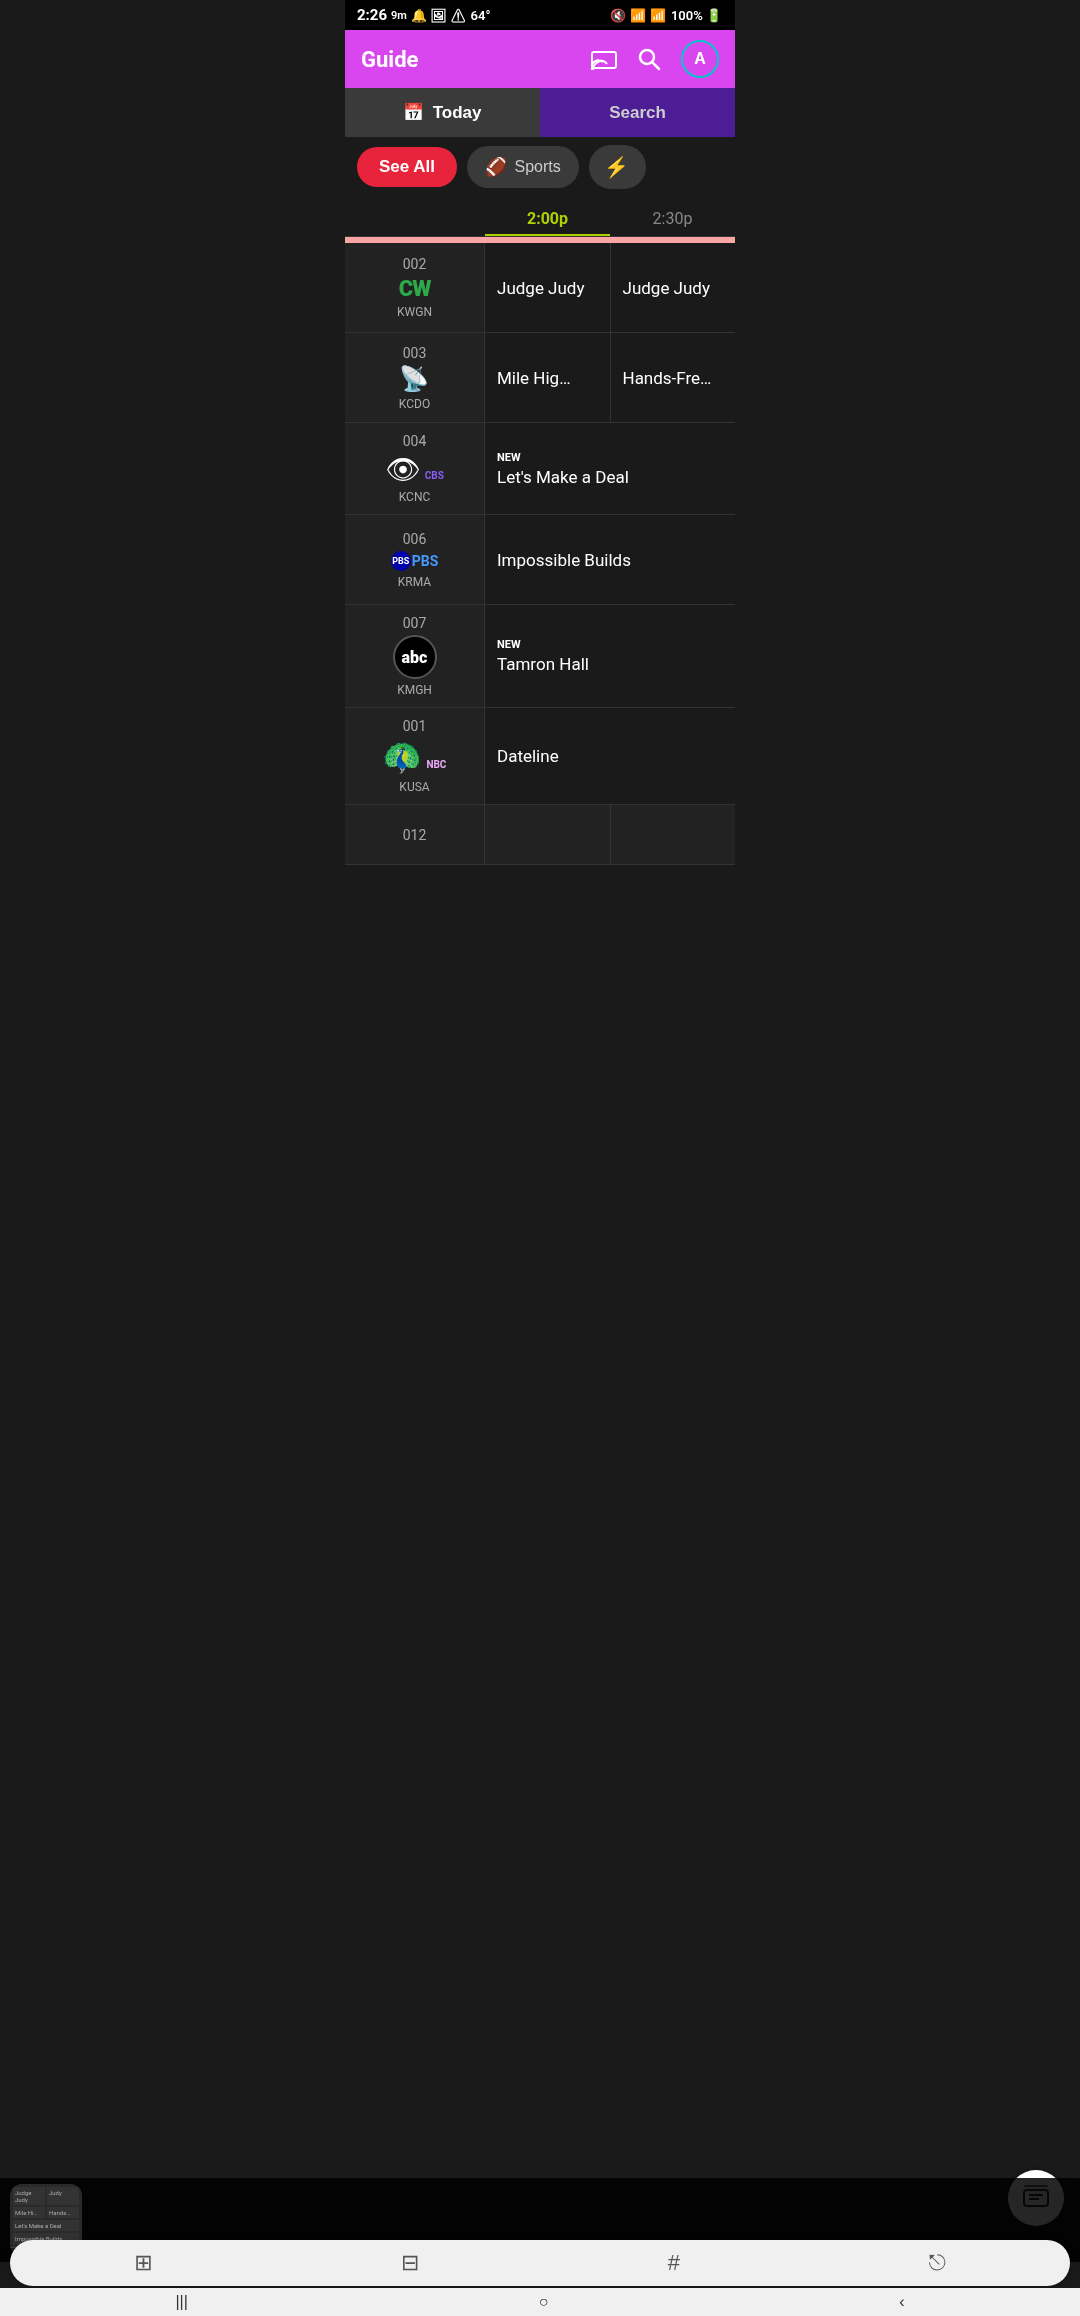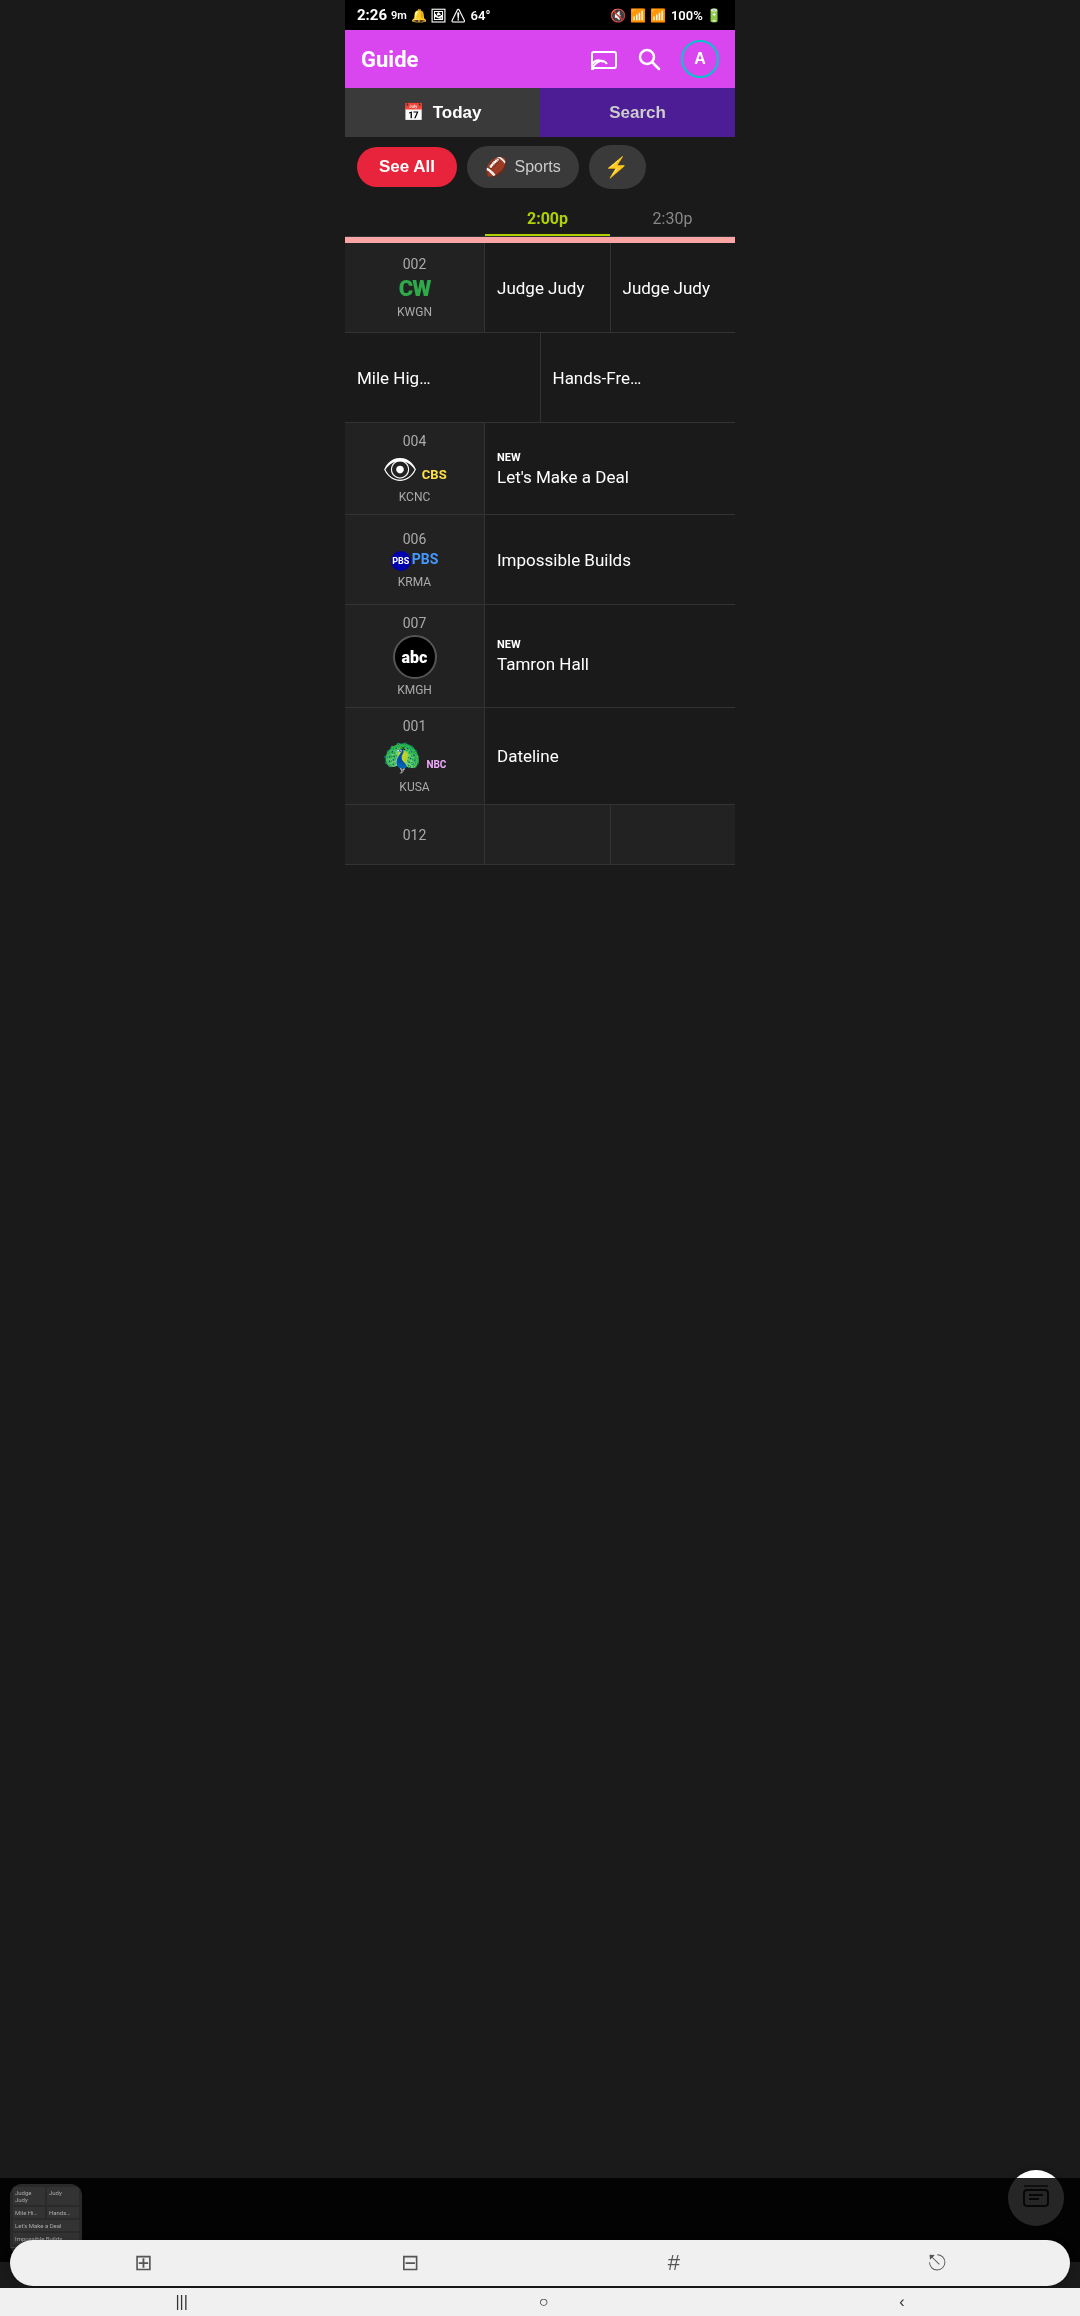--- a/index.html
+++ b/index.html
@@ -184,21 +184,21 @@
     .logo-cw {
       color: #2eaa4a;
       font-size: 22px;
       font-weight: 900;
       letter-spacing: -1px;
       margin-top: 8px;
     }
     
     .logo-tower { font-size: 24px; color: #4488cc; }
     
-    .logo-pbs { display: flex; gap: 1px; }
+    .logo-pbs { display: flex; align-items: center; gap: 1px; }
     .pbs-circle { width: 20px; height: 20px; border-radius: 50%; background: #00a; display: flex; align-items: center; justify-content: center; font-size: 9px; color: #fff; font-weight: 700; }
     .pbs-text { font-size: 14px; color: #4499ff; font-weight: 700; }
     
     .logo-abc { background: #000; border-radius: 50%; width: 44px; height: 44px; display: flex; align-items: center; justify-content: center; font-size: 16px; color: #fff; font-weight: 900; border: 2px solid #555; }
 
     .program-cells {
       flex: 1;
       display: flex;
     }
     .program-cell {
@@ -388,36 +388,43 @@
         <div class="program-cell">
           <span class="program-title">Judge Judy</span>
         </div>
         <div class="program-cell">
           <span class="program-title">Judge Judy</span>
         </div>
       </div>
     </div>
 
     <div class="guide-row">
+      <div class="channel-col">
+        <span class="channel-num">003</span>
+        <div class="channel-logo">
+          <span class="logo-tower">📡</span>
+        </div>
+        <span class="channel-name">KCDO</span>
+      </div>
       <div class="program-cells">
         <div class="program-cell">
           <span class="program-title">Mile Hig…</span>
         </div>
         <div class="program-cell">
           <span class="program-title">Hands-Fre…</span>
         </div>
       </div>
     </div>
 
     <div class="guide-row">
       <div class="channel-col">
         <span class="channel-num">004</span>
         <div class="channel-logo">
           <span style="font-size:28px">👁</span>
-          <span style="font-size:13px;font-weight:700;color:#fde047">CBS</span>
+          <span style="font-size:10px;font-weight:700;color:#8b5cf6">CBS</span>
         </div>
         <span class="channel-name">KCNC</span>
       </div>
       <div class="program-cells">
         <div class="program-cell full-width">
           <span class="program-badge">NEW</span>
           <span class="program-title">Let's Make a Deal</span>
         </div>
       </div>
     </div>

